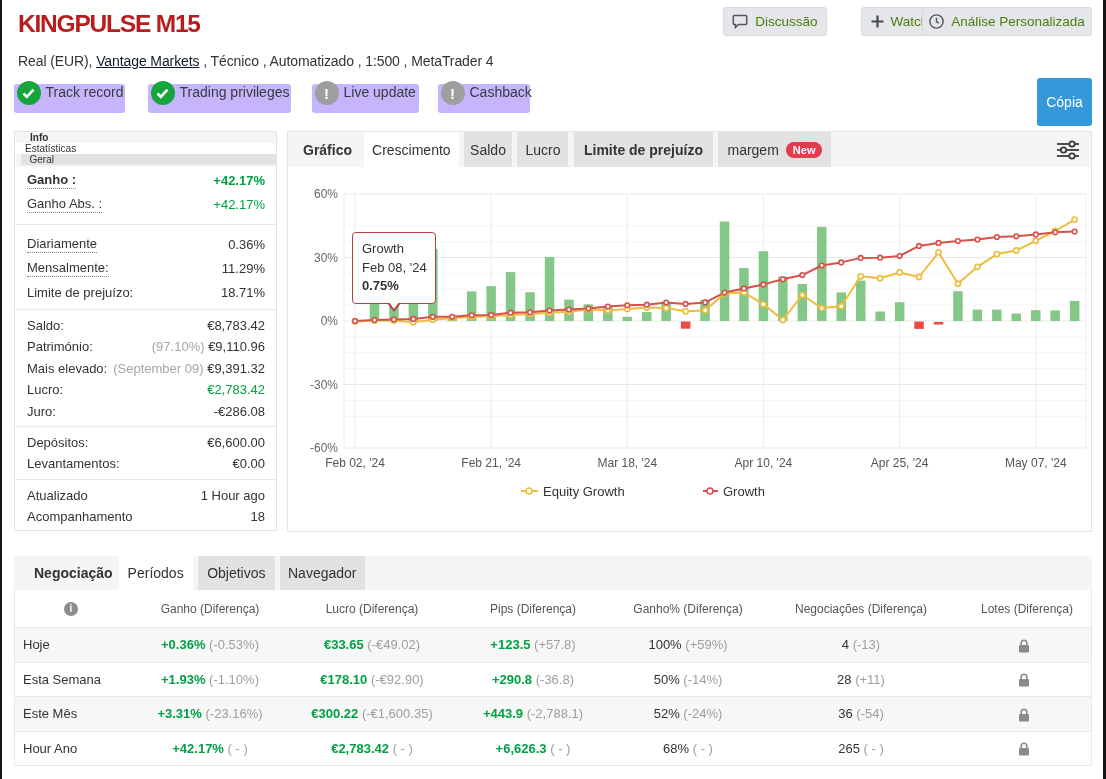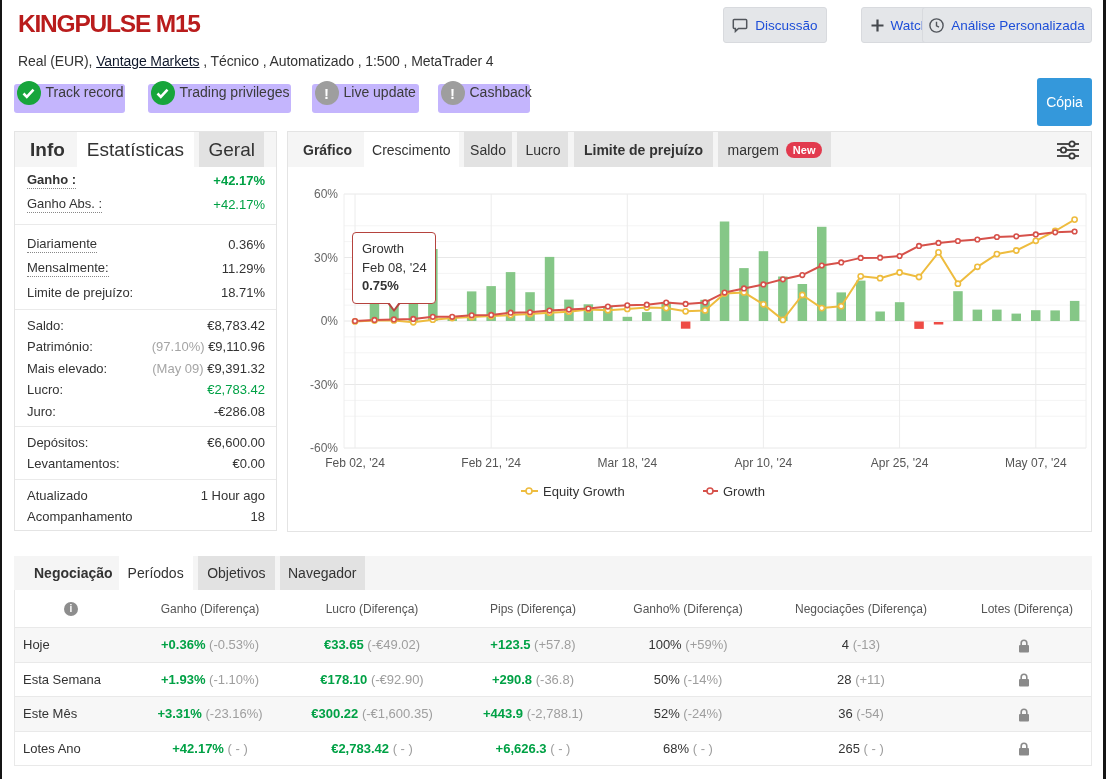--- a/index.html
+++ b/index.html
@@ -3,21 +3,21 @@
 <meta charset="utf-8">
 <style>
 * { margin:0; padding:0; box-sizing:border-box; }
 body { width:1106px; height:779px; background:#fff; font-family:"Liberation Sans", sans-serif; color:#333; position:relative; overflow:hidden; }
 body::before { content:""; position:absolute; left:0; top:0; bottom:0; width:2px; background:#151515; z-index:50;}
 body::after { content:""; position:absolute; right:0; top:0; bottom:0; width:3px; background:#151515; z-index:50;}
 .abs { position:absolute; }
 h1 { position:absolute; left:18px; top:10px; font-size:24.5px; font-weight:700; color:#b91c1c; letter-spacing:-1.2px;}
 .subtitle { position:absolute; left:18px; top:53px; font-size:14px; color:#333; letter-spacing:-0.1px;}
 .subtitle a { color:#0f172a; text-decoration:underline; }
-.topbtn { position:absolute; top:7px; height:36px; background:#e4e6e9; border:1px solid #d8dade; border-radius:3px; font-size:13.5px; color:#1d4ed8; display:flex; align-items:center; justify-content:center; gap:7px; }
+.topbtn { position:absolute; top:7px; height:29px; background:#e4e6e9; border:1px solid #d8dade; border-radius:3px; font-size:13.5px; color:#4d7c0f; display:flex; align-items:center; justify-content:center; gap:7px; }
 .badge { position:absolute; top:84px; height:29px; background:#c4b5fd; border-radius:3px; display:flex; align-items:flex-start; font-size:14px; color:#3b3b3b; padding:0 12px 0 2.5px; gap:5px; white-space:nowrap;}
 .bicon { width:24px; height:24px; border-radius:50%; display:flex; align-items:center; justify-content:center; flex:0 0 24px; margin-top:-3px;}
 .copia { position:absolute; left:1037px; top:78px; width:55px; height:48px; background:#3498db; color:#fff; font-size:14px; border-radius:3px; display:flex; align-items:center; justify-content:center;}
 
 .panel { position:absolute; background:#fff; border:1px solid #e4e4e4; }
 .tabbar { background:#f5f5f5; display:flex; align-items:stretch; height:35px; font-size:14px; color:#333; }
 .tabbar .first { font-weight:700; display:flex; align-items:center; padding:0 12px 0 15px;}
 .tab { display:flex; align-items:center; padding:0 8px; background:#e2e2e2; margin-left:5.5px; white-space:nowrap;}
 .tab.active { background:#fff; margin-left:0;}
 
@@ -86,21 +86,21 @@
 <span class="bicon" style="background:#9e9e9e; color:#fff; font-weight:700; font-size:15px;">!</span>
 <span>Live update</span>
   </div>
 <div class="badge" style="left:438px; width:92px;">
 <span class="bicon" style="background:#9e9e9e; color:#fff; font-weight:700; font-size:15px;">!</span>
 <span>Cashback</span>
   </div>
 <div class="copia">Cópia</div>
 
 <div class="panel" style="left:14px; top:131px; width:263px; height:400px;">
-  <div class="tabbar" style="font-size:19px;">
+  <div class="tabbar" style="font-size:10px;flex-direction:column;">
     <div class="first">Info</div>
     <div class="tab active" style="padding:0 10px;">Estatísticas</div>
     <div class="tab" style="padding:0 9px;">Geral</div>
   </div>
   <div style="padding-top:1.8px;">
     <div class="srow big">
         <span class="dot" style="font-weight:700;">Ganho :</span>
         <span class="greenb">+42.17%</span>
       </div>
     <div class="srow big">
@@ -124,21 +124,21 @@
     <div class="srow">
         <span>Saldo:</span>
         <span>€8,783.42</span>
       </div>
     <div class="srow">
         <span>Património:</span>
         <span><span class="gray">(97.10%)</span> €9,110.96</span>
       </div>
     <div class="srow">
         <span>Mais elevado:</span>
-        <span><span class="gray">(May 09)</span> €9,391.32</span>
+        <span><span class="gray">(September 09)</span> €9,391.32</span>
       </div>
     <div class="srow">
         <span>Lucro:</span>
         <span class="green">€2,783.42</span>
       </div>
     <div class="srow">
         <span>Juro:</span>
         <span>-€286.08</span>
       </div>
     <div class="sep"></div>
@@ -396,21 +396,21 @@
       <div><span class="greenb">€300.22</span> <span class="gp">(-€1,600.35)</span></div>
       <div><span class="greenb">+443.9</span> <span class="gp">(-2,788.1)</span></div>
       <div>52% <span class="gp">(-24%)</span></div>
       <div>36 <span class="gp">(-54)</span></div>
       <div><svg width="12" height="14" viewBox="0 0 12 14">
             <rect x="1" y="6" width="10" height="7.5" rx="1" fill="#8a8a8a"></rect>
             <path d="M3.2 6 V4 a2.8 2.8 0 0 1 5.6 0 V6" fill="none" stroke="#8a8a8a" stroke-width="1.6"></path>
           </svg></div>
     </div>
     <div class="trow">
-      <div>Lotes Ano</div>
+      <div>Hour Ano</div>
       <div><span class="greenb">+42.17%</span> <span class="gp">( - )</span></div>
       <div><span class="greenb">€2,783.42</span> <span class="gp">( - )</span></div>
       <div><span class="greenb">+6,626.3</span> <span class="gp">( - )</span></div>
       <div>68% <span class="gp">( - )</span></div>
       <div>265 <span class="gp">( - )</span></div>
       <div><svg width="12" height="14" viewBox="0 0 12 14">
             <rect x="1" y="6" width="10" height="7.5" rx="1" fill="#8a8a8a"></rect>
             <path d="M3.2 6 V4 a2.8 2.8 0 0 1 5.6 0 V6" fill="none" stroke="#8a8a8a" stroke-width="1.6"></path>
           </svg></div>
     </div>

